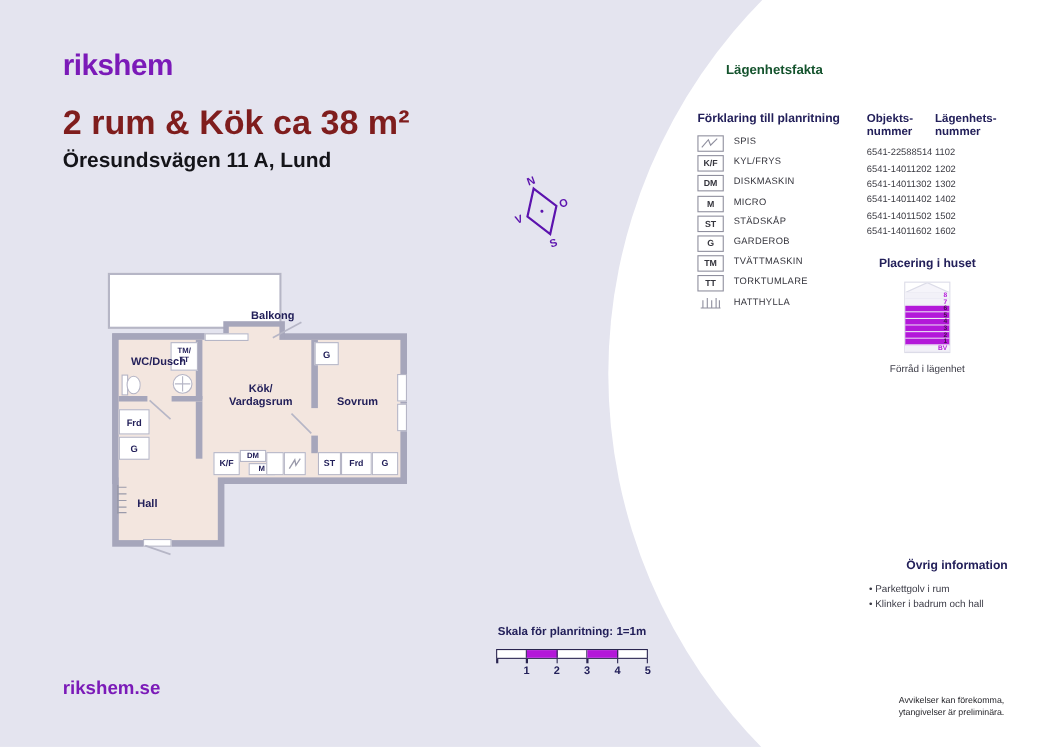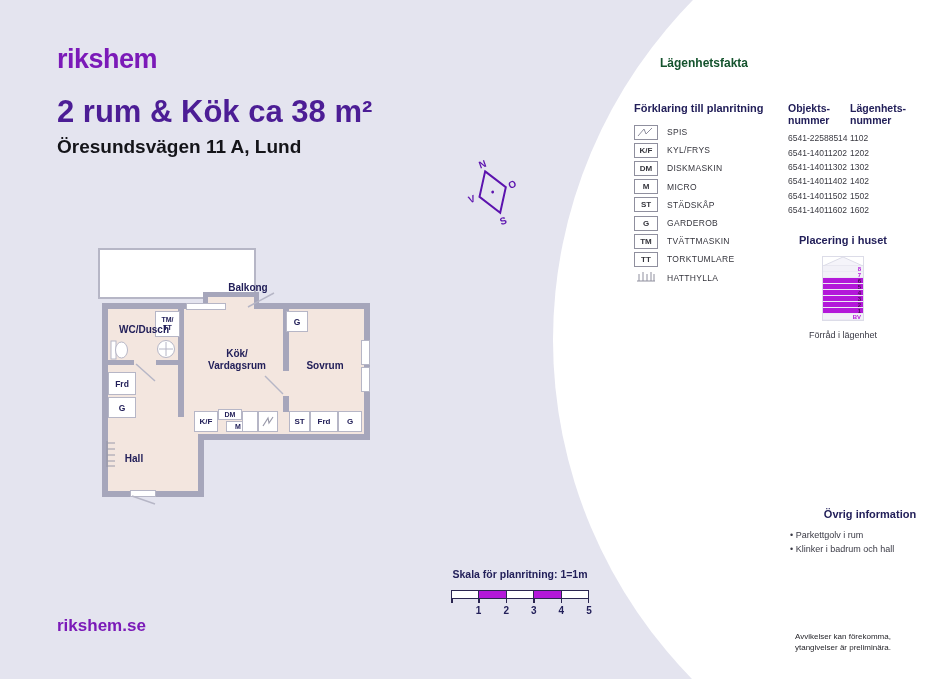--- a/index.html
+++ b/index.html
@@ -4,21 +4,21 @@
 <style>
   * { margin:0; padding:0; box-sizing:border-box; }
   body { font-family:"Liberation Sans","DejaVu Sans",sans-serif; }
   .page { position:relative; width:950px; height:679px; background:#e4e4ef; overflow:hidden; }
   .ellipse { position:absolute; left:553px; top:-150px; width:1000px; height:980px;
              border-radius:50%; background:#ffffff; }
 
   
   .logo { position:absolute; left:57px; top:44px; font-size:27px; font-weight:800;
           color:#7b1ab8; letter-spacing:-0.5px; }
-  .title { position:absolute; left:57px; top:94px; font-size:31px; font-weight:800; color:#4c1d95; }
+  .title { position:absolute; left:57px; top:94px; font-size:31px; font-weight:800; color:#7f1d1d; }
   .address { position:absolute; left:57px; top:136px; font-size:19px; font-weight:700; color:#141419; }
 
   
   .compass { position:absolute; left:464px; top:158px; transform:rotate(-20deg); }
 
   
   .floorplan { position:absolute; left:98px; top:248px; width:300px; height:258px; }
   .fp { position:absolute; }
   .wall { background:#a6a6bb; }
   .floor-area { background:#f3e6df; }
@@ -43,28 +43,28 @@
   .sb-seg.mag { background:#b318d9; }
   .sb-ticks { position:relative; margin-left:5px; width:138px; height:4px; }
   .sb-tick { position:absolute; top:0; width:1.5px; height:4px; background:#2a2550; }
   .sb-nums { position:relative; margin-left:5px; width:138px; height:12px; }
   .sb-nums span { position:absolute; top:2px; transform:translateX(-50%); font-size:10px;
                   font-weight:700; color:#23205a; }
 
   
   .site { position:absolute; left:57px; top:616px; font-size:17px; font-weight:800; color:#7b1ab8; }
   .disclaimer { position:absolute; left:795px; top:631px; width:140px; font-size:8px;
-                line-height:1.4; color:#26262b; text-align:left; }
+                line-height:1.4; color:#26262b; text-align:center; }
 
   
   .facts-title { position:absolute; left:660px; top:56px; width:280px; 
                  font-size:12px; font-weight:800; color:#14532d; }
   .legend { position:absolute; left:634px; top:102px; width:150px; }
   .lg-title { font-size:11px; font-weight:700; color:#23205a; margin-bottom:9px; }
-  .lg-row { display:flex; align-items:center; height:18.2px; }
+  .lg-row { display:flex; align-items:flex-start; height:18.2px; }
   .lg-box { width:24px; height:15px; border:1px solid #8f8f9e; display:flex; align-items:center;
             justify-content:center; font-size:8px; font-weight:600; color:#35353d;
             background:#fff; flex:0 0 auto; }
   .lg-box.noborder { border:none; background:transparent; }
   .lg-label { margin-left:9px; font-size:8.5px; color:#35353d; letter-spacing:0.3px; }
 
   .numbers { position:absolute; left:788px; top:102px; width:135px; }
   .num-head { display:flex; margin-bottom:7px; }
   .nh { font-size:10.5px; font-weight:700; color:#23205a; line-height:1.15; white-space:pre-line; }
   .num-row { display:flex; height:14.4px; }

